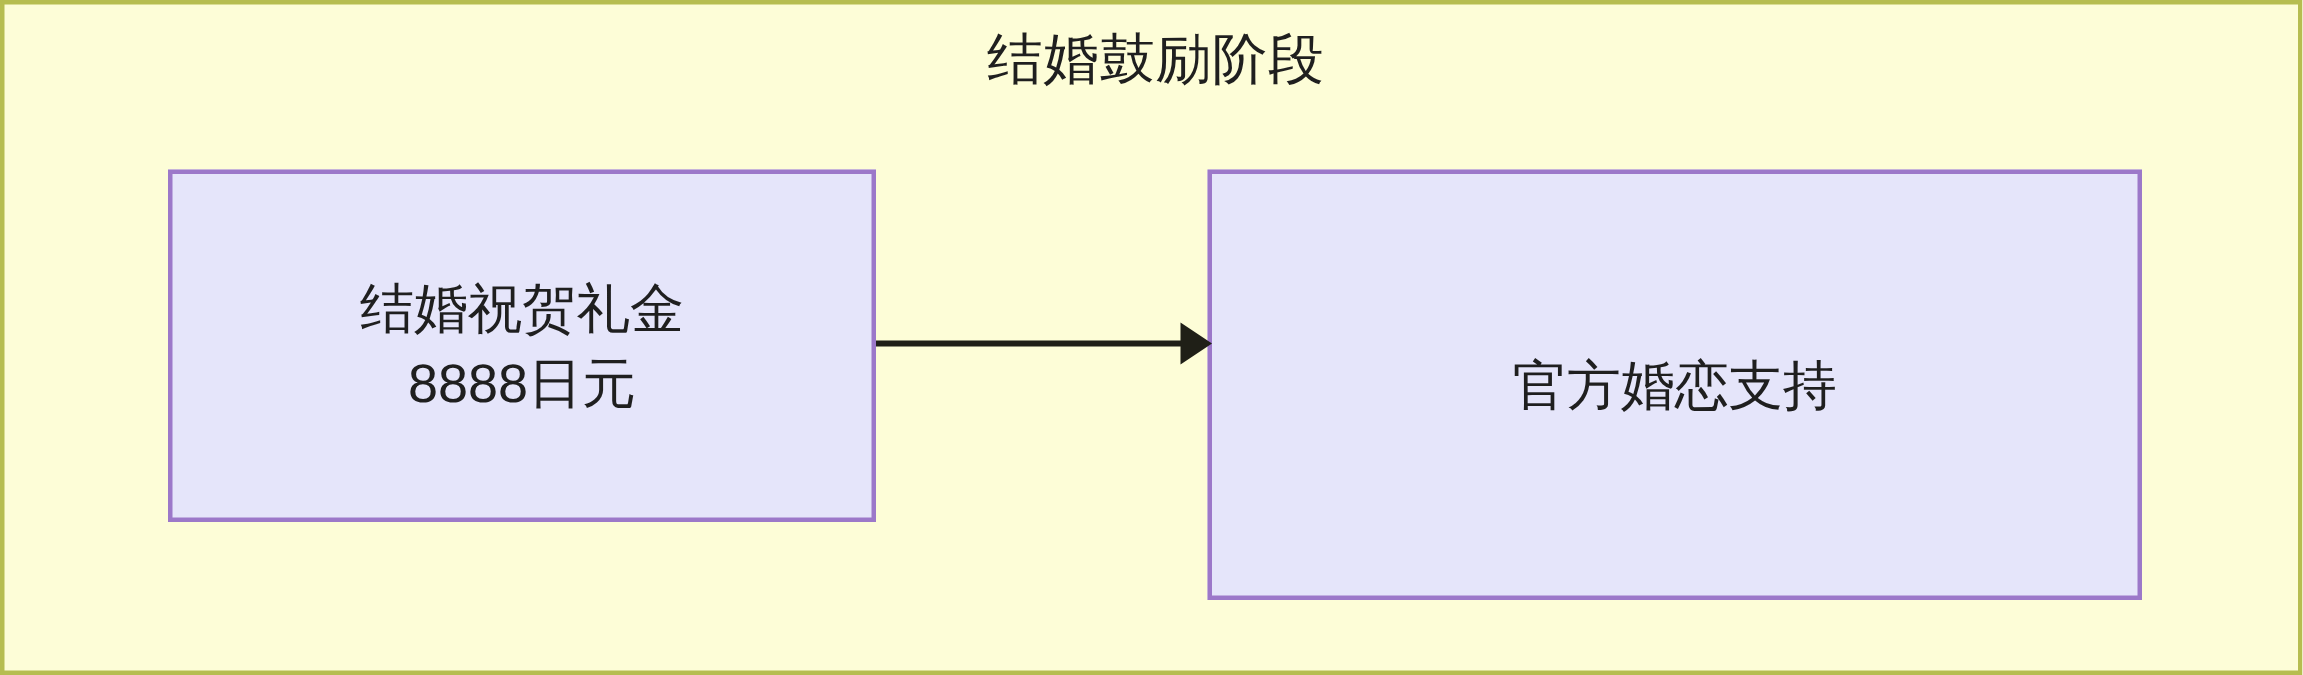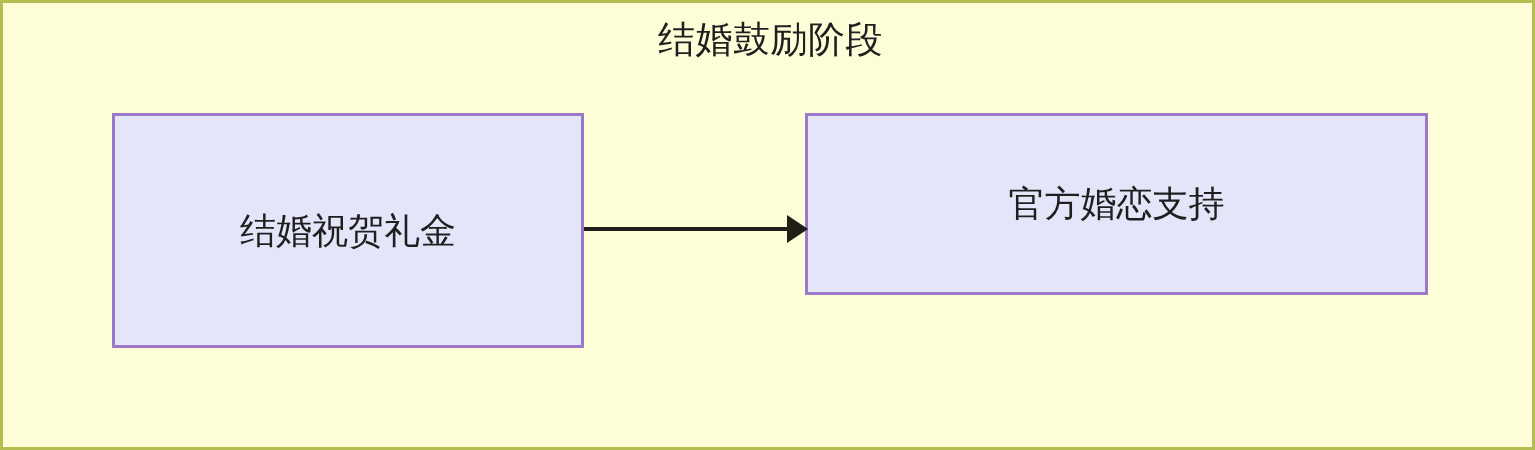--- a/index.html
+++ b/index.html
@@ -60,21 +60,21 @@
     left: 109px;
     top: 110px;
     width: 472px;
     height: 235px;
   }
 
   #node-support {
     left: 802px;
     top: 110px;
     width: 623px;
-    height: 182px;
+    height: 287px;
   }
 
   
   #edge-gift-to-support {
     position: absolute;
     left: 581px;
     top: 198px;
     width: 224px;
     height: 56px;
     overflow: visible;
@@ -82,20 +82,21 @@
 </style>
 </head>
 <body>
 
 <div id="diagram-frame">
 
   <div id="cluster-title">结婚鼓励阶段</div>
 
   <div class="node" id="node-gift">
     <span class="node-line">结婚祝贺礼金</span>
+    <span class="node-line">8888日元</span>
   </div>
 
   <div class="node" id="node-support">
     <span class="node-line">官方婚恋支持</span>
   </div>
 
   <svg id="edge-gift-to-support" viewBox="0 0 224 56" width="224" height="56">
     <line x1="0" y1="28" x2="206" y2="28" stroke="#1f1f17" stroke-width="4"></line>
     <polygon points="203,14 224,28 203,42" fill="#1f1f17"></polygon>
   </svg>

